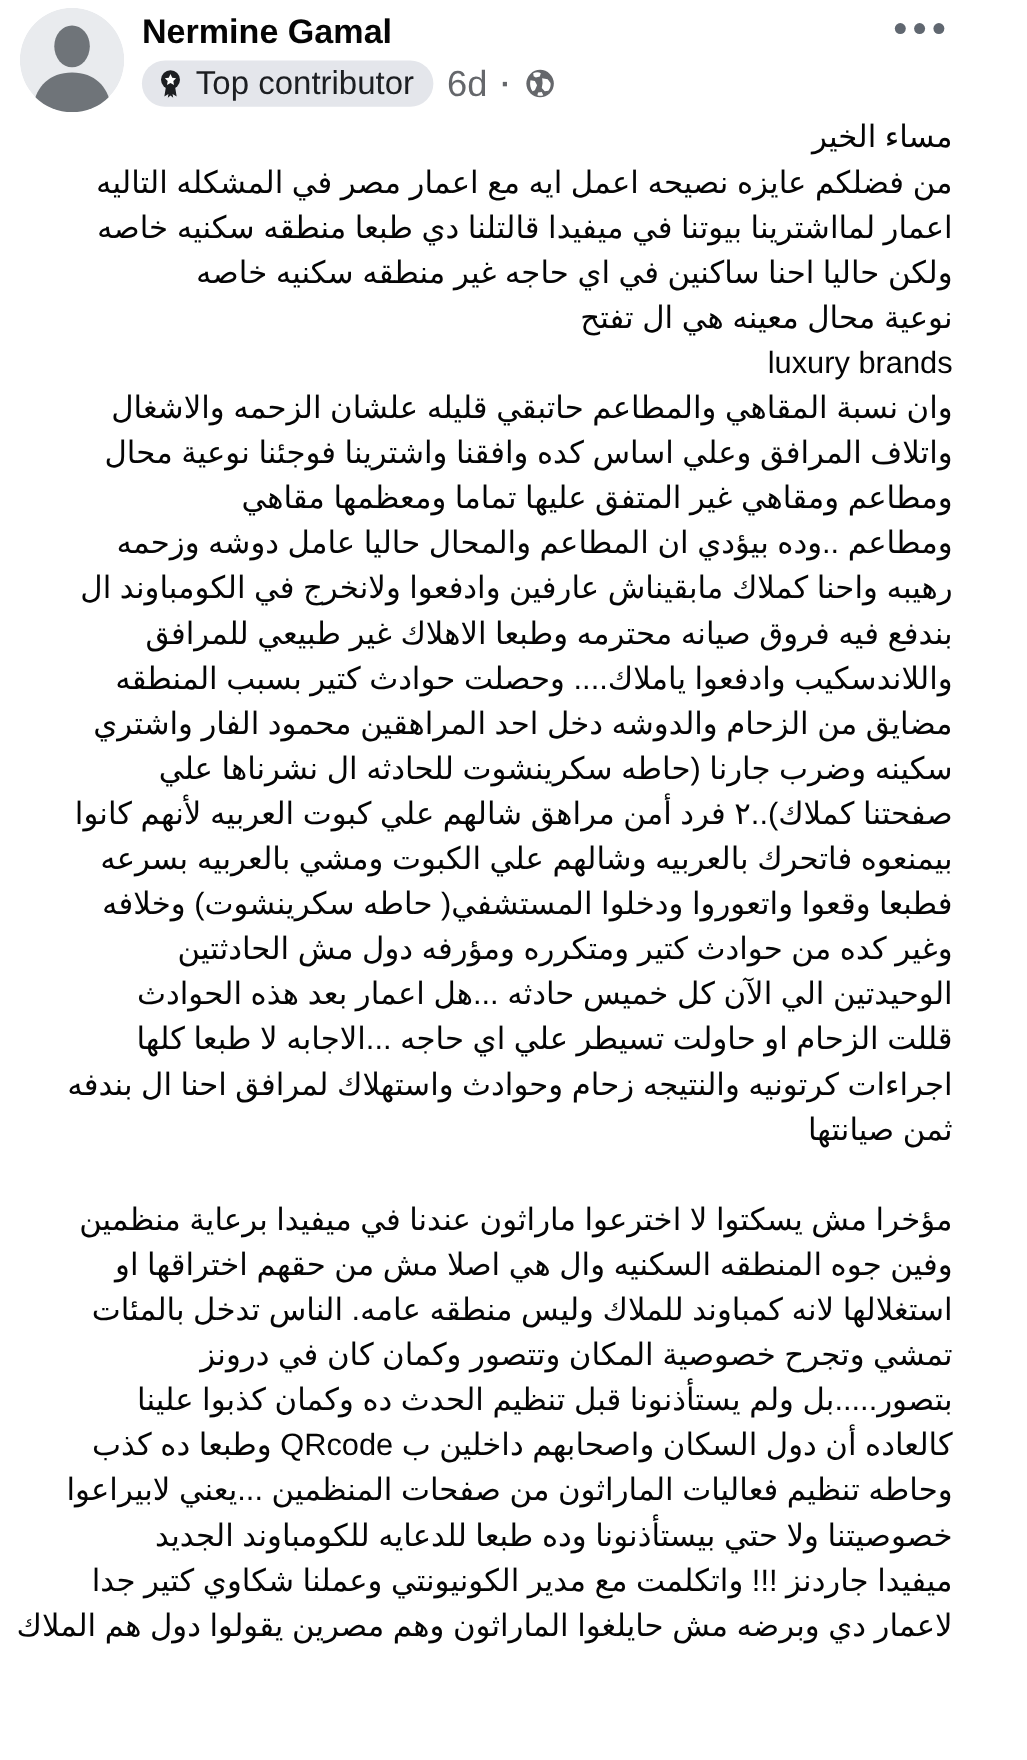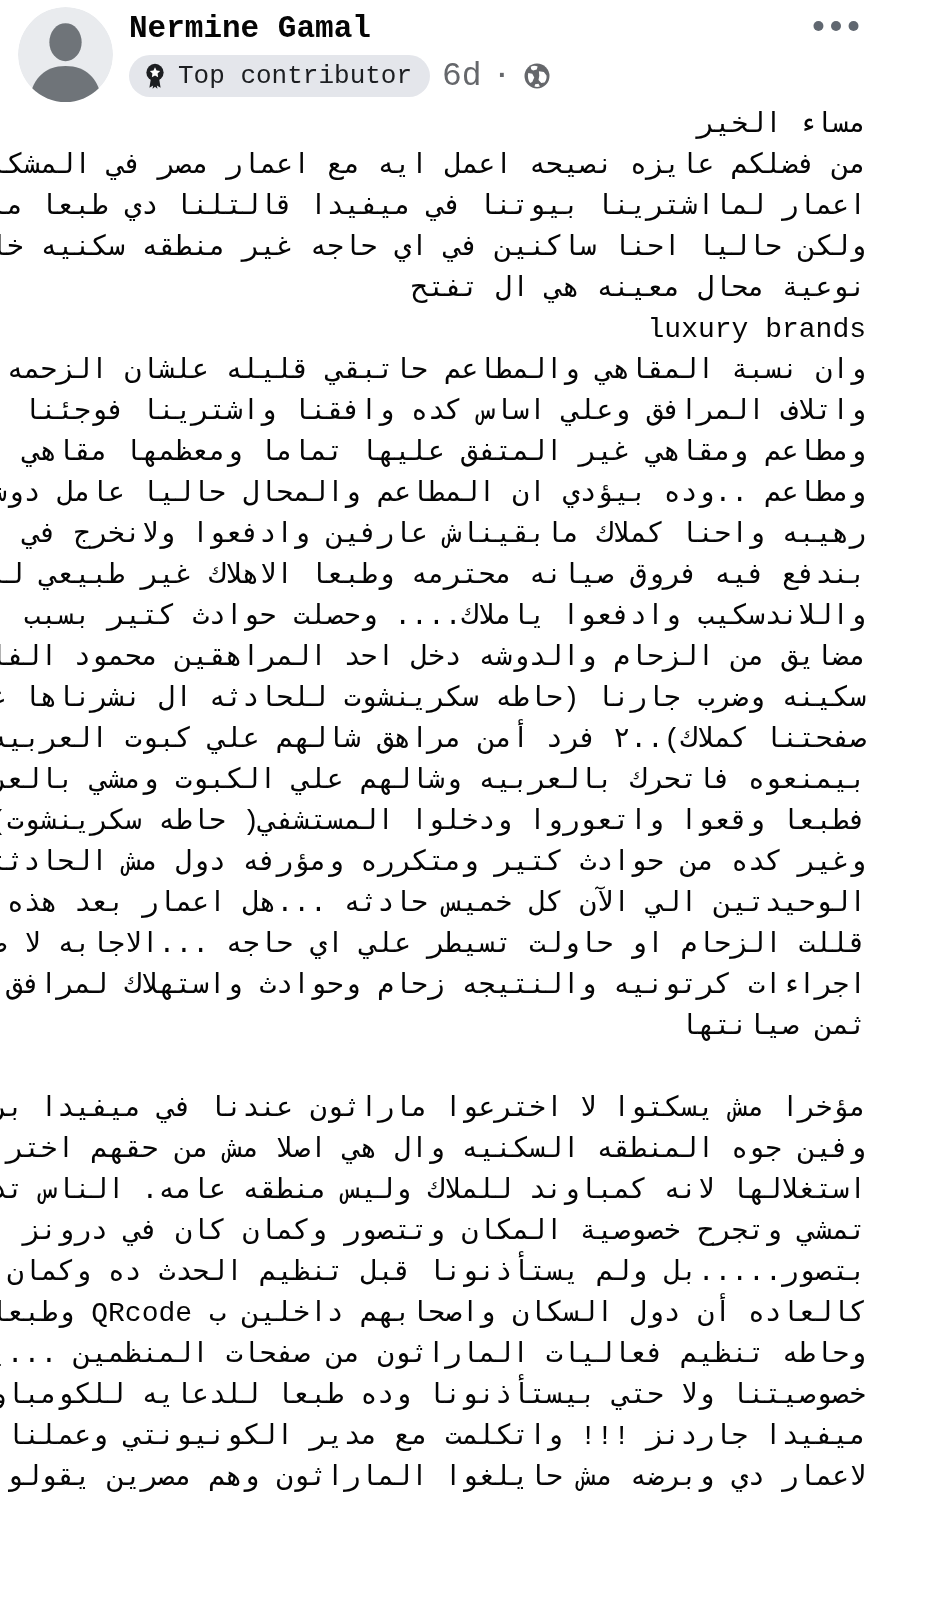--- a/index.html
+++ b/index.html
@@ -1,21 +1,21 @@
 <!DOCTYPE html>
 <html><head>
 <meta charset="utf-8">
 <style>
   html,body{margin:0;padding:0;background:#fff;}
   .screen{
     position:relative;
     width:888px;height:1600px;
     overflow:hidden;
     background:#fff;
-    font-family:Liberation Mono, monospace;
+    font-family:Liberation Sans, sans-serif;
   }
   
   .header{
     display:flex;
     gap:16px;
     padding:7px 16px 0 18px;
     align-items:flex-start;
   }
   .avatar{
     width:95px;height:95px;
@@ -36,21 +36,21 @@
     gap:12px;
     margin-top:8px;
   }
   .badge{
     display:inline-flex;
     align-items:center;
     gap:9px;
     background:#E4E6EB;
     border-radius:22px;
     padding:6px 18px 6px 12px;
-    font-size:26px;
+    font-size:30px;
     color:#1C1E21;
     line-height:30px;
   }
   .badge svg{display:block;}
   .timestamp{
     font-size:33px;
     color:#65676B;
   }
   .dot-sep{
     font-size:27px;

